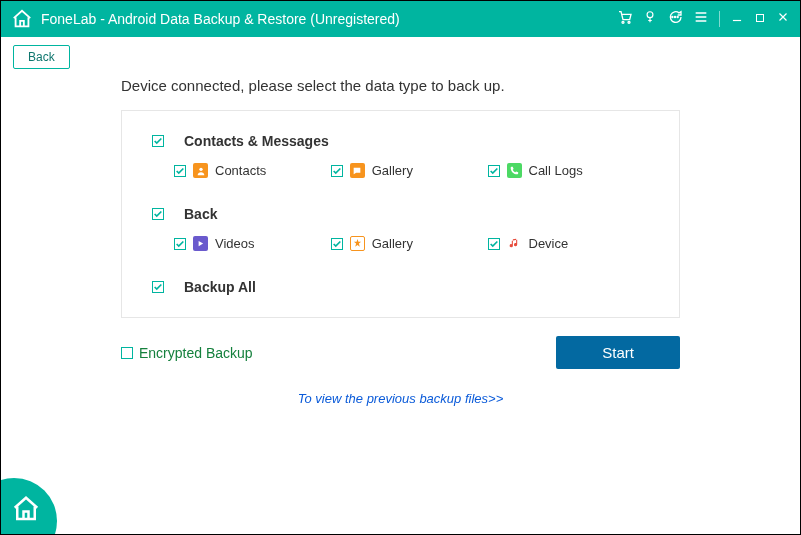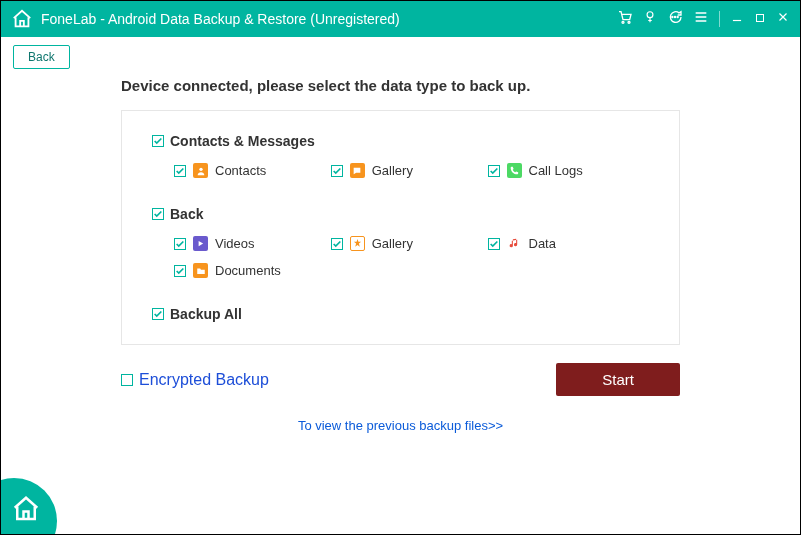--- a/index.html
+++ b/index.html
@@ -45,30 +45,29 @@
     border-radius: 2px;
   }
   .content {
     padding: 0 120px;
     color: #333;
   }
   .prompt {
     font-size: 15px;
     margin-bottom: 16px;
     color: #333;
-    font-weight: bold;
   }
   .card {
     border: 1px solid #e6e6e6;
     padding: 22px 30px;
   }
   .group-head {
     display: flex;
     align-items: center;
-    gap: 6px;
+    gap: 20px;
     font-size: 14px;
     font-weight: bold;
     color: #333;
     margin-bottom: 14px;
   }
   .chk {
     width: 12px; height: 12px;
     border: 1px solid #00b5a0;
     display: inline-flex;
     align-items: center;
@@ -112,38 +111,39 @@
     display: flex;
     align-items: center;
     margin-top: 18px;
     padding: 0 120px;
     justify-content: space-between;
   }
   .encrypted {
     display: flex;
     align-items: center;
     gap: 6px;
-    font-size: 16px;
-    color: #1d4ed8;
+    font-size: 14px;
+    color: #15803d;
   }
   .start-btn {
-    background: #7f1d1d;
+    background: #0369a1;
     color: #fff;
     border: none;
     font-size: 15px;
     padding: 8px 46px;
     cursor: pointer;
     border-radius: 2px;
   }
   .prev-link {
     text-align: center;
     margin-top: 22px;
     font-size: 13px;
     color: #0b5bd9;
     cursor: pointer;
+    font-style: italic;
   }
   .home-fab {
     position: absolute;
     bottom: -30px;
     left: -30px;
     width: 86px;
     height: 86px;
     background: #00b5a0;
     border-radius: 50%;
     display: flex;
@@ -310,34 +310,21 @@
         <span class="chk">
             <svg width="10" height="10" viewBox="0 0 24 24" fill="none" stroke="#00b5a0" stroke-width="4">
               <path d="M4 12l5 5L20 6"></path>
             </svg>
           </span>
         <span class="iconbox ic-audio">
             <svg width="13" height="13" viewBox="0 0 24 24" fill="#e74c3c">
               <path d="M9 4v12a3 3 0 1 1-2-2.8V7l10-2v9a3 3 0 1 1-2-2.8V3z"></path>
             </svg>
           </span>
-        <span>Data</span>
-      </div>
-      <div class="item">
-        <span class="chk">
-            <svg width="10" height="10" viewBox="0 0 24 24" fill="none" stroke="#00b5a0" stroke-width="4">
-              <path d="M4 12l5 5L20 6"></path>
-            </svg>
-          </span>
-        <span class="iconbox ic-docs">
-            <svg width="10" height="10" viewBox="0 0 24 24" fill="#fff">
-              <path d="M3 6h7l2 3h9v10H3z"></path>
-            </svg>
-          </span>
-        <span>Documents</span>
+        <span>Device</span>
       </div>
     </div>
 
     <div class="group-head" style="margin-bottom:0">
       <span class="chk">
         <svg width="10" height="10" viewBox="0 0 24 24" fill="none" stroke="#00b5a0" stroke-width="4">
             <path d="M4 12l5 5L20 6"></path>
           </svg>
       </span>
       <span>Backup All</span>

